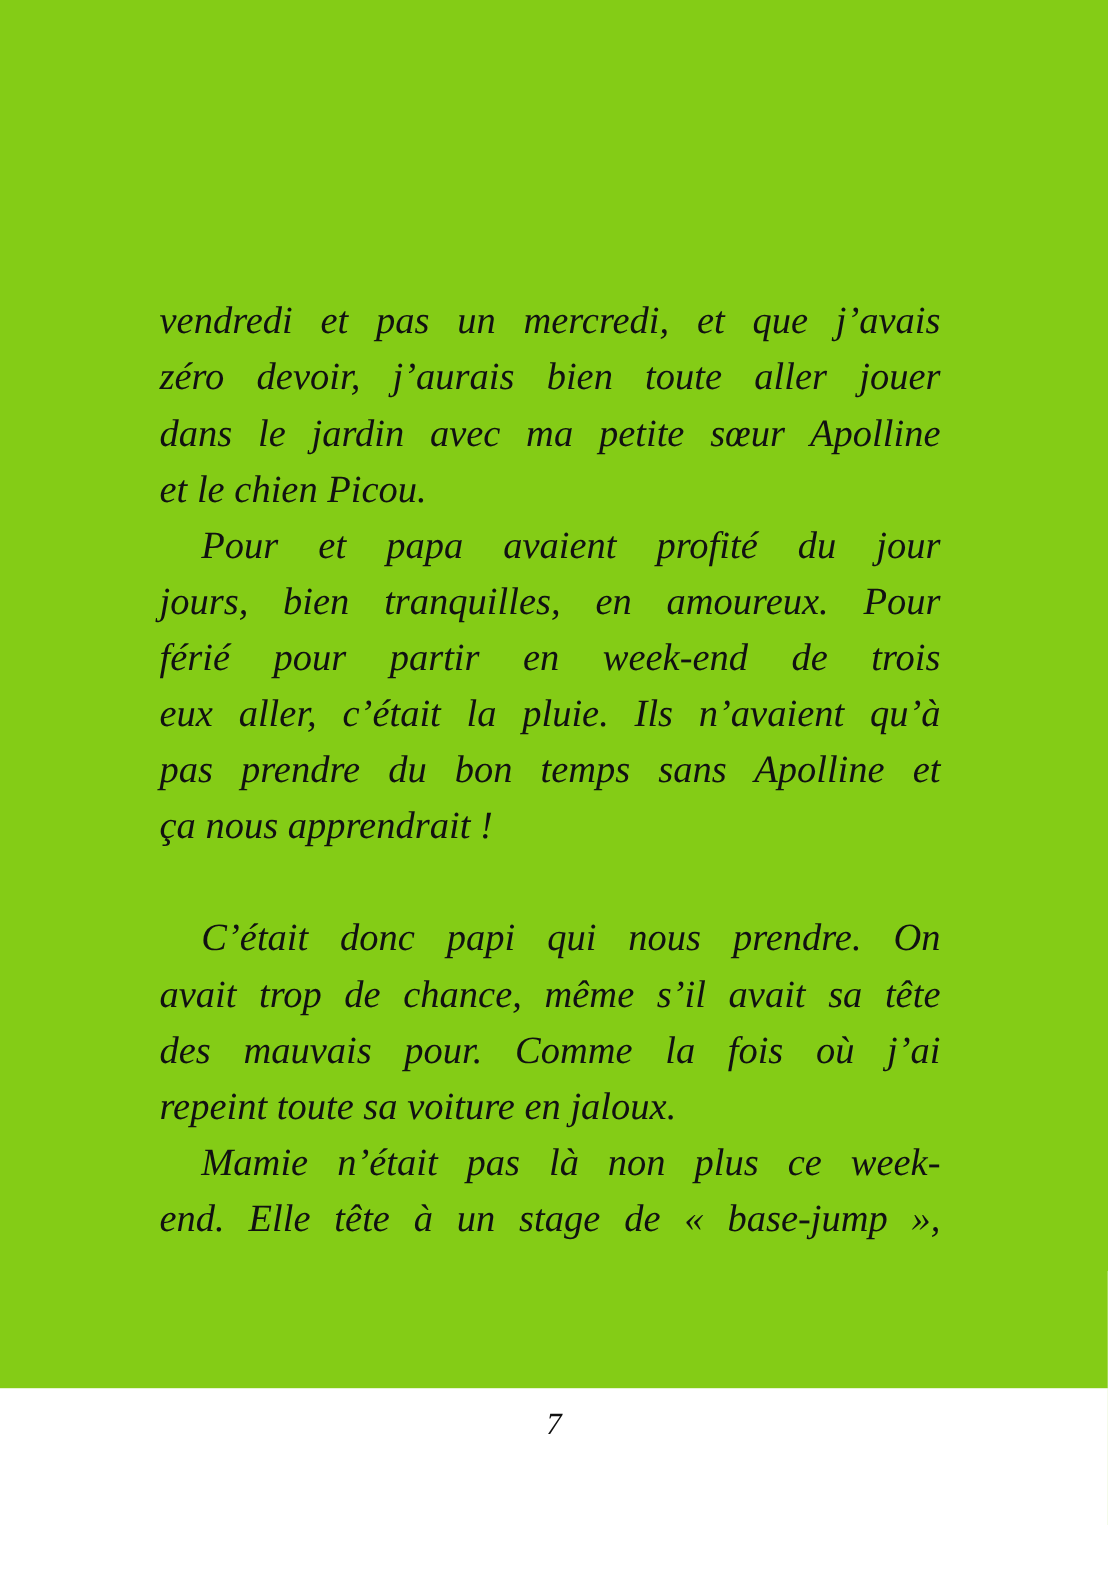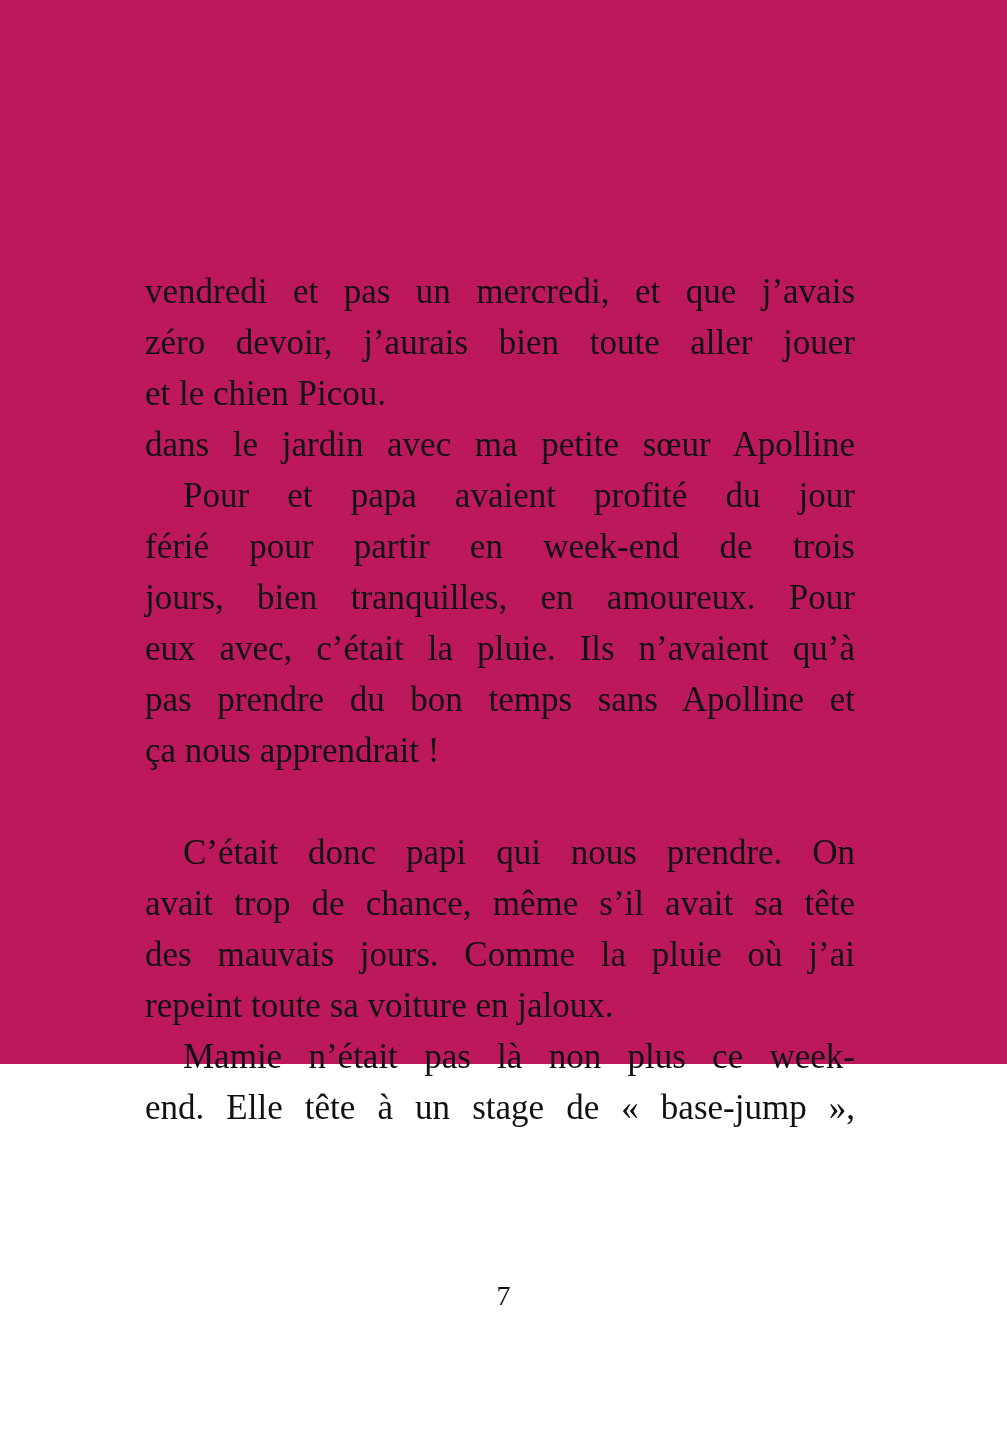--- a/index.html
+++ b/index.html
@@ -1,17 +1,17 @@
 <!DOCTYPE html>
 <html><head>
 <meta charset="utf-8">
 <style>
   html, body { margin: 0; padding: 0; background: #ffffff; }
   body { width: 1007px; height: 1431px; position: relative; overflow: hidden; }
-  .page { position: absolute; left: 0; top: 0; width: 1007px; height: 1064px; background: #be185d; }
+  .page { position: absolute; left: 0; top: 0; width: 1007px; height: 1262px; background: #84cc16; font-style: italic; }
   .text-block {
     position: absolute; left: 145px; width: 710px;
     font-family: "Liberation Serif", "DejaVu Serif", serif;
     font-size: 35px; color: #111; line-height: 51px;
   }
   .line {
     display: block; height: 51px; white-space: nowrap;
     text-align: justify; text-align-last: justify;
   }
   .line.last { text-align-last: left; }
@@ -23,36 +23,36 @@
   }
 </style>
 </head>
 <body>
 
 <div class="page">
   <div class="text-block" style="top:266px;">
     <div>
       <span class="line">vendredi et pas un mercredi, et que j’avais</span>
       <span class="line">zéro devoir, j’aurais bien toute aller jouer</span>
+      <span class="line">dans le jardin avec ma petite sœur Apolline</span>
       <span class="line last">et le chien Picou.</span>
-      <span class="line">dans le jardin avec ma petite sœur Apolline</span>
     </div>
     <div>
       <span class="line indent">Pour et papa avaient profité du jour</span>
+      <span class="line">jours, bien tranquilles, en amoureux. Pour</span>
       <span class="line">férié pour partir en week-end de trois</span>
-      <span class="line">jours, bien tranquilles, en amoureux. Pour</span>
-      <span class="line">eux avec, c’était la pluie. Ils n’avaient qu’à</span>
+      <span class="line">eux aller, c’était la pluie. Ils n’avaient qu’à</span>
       <span class="line">pas prendre du bon temps sans Apolline et</span>
       <span class="line last">ça nous apprendrait !</span>
     </div>
     <div class="blank"></div>
     <div>
       <span class="line indent">C’était donc papi qui nous prendre. On</span>
       <span class="line">avait trop de chance, même s’il avait sa tête</span>
-      <span class="line">des mauvais jours. Comme la pluie où j’ai</span>
+      <span class="line">des mauvais pour. Comme la fois où j’ai</span>
       <span class="line last">repeint toute sa voiture en jaloux.</span>
     </div>
     <div>
       <span class="line indent">Mamie n’était pas là non plus ce week-</span>
       <span class="line">end. Elle tête à un stage de « base-jump »,</span>
     </div>
   </div>
   <div class="page-number">7</div>
 </div>
 

